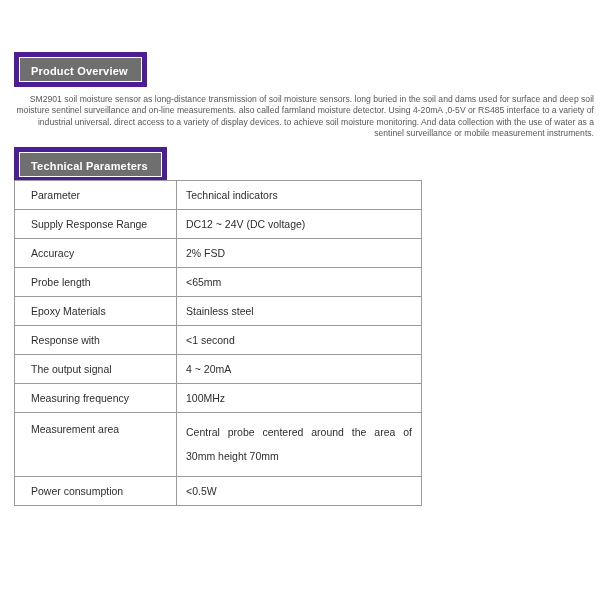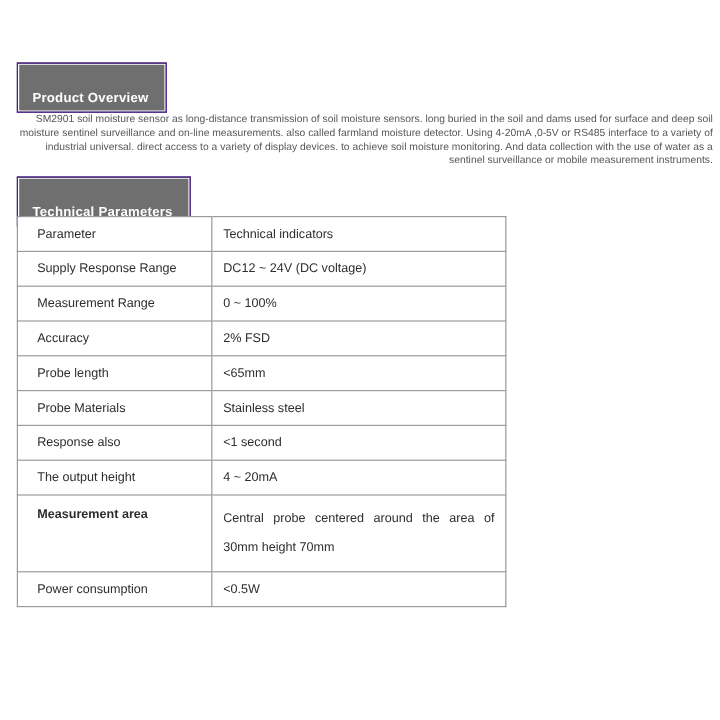--- a/index.html
+++ b/index.html
@@ -26,23 +26,23 @@
   }
 
   
   .section-badge {
     display: inline-block;
     background: #6f6f6f;
     color: #ffffff;
     font-size: 11px;
     font-weight: bold;
     letter-spacing: 0.2px;
-    padding: 23px 14px 5px 12px;
+    padding: 8px 14px 5px 12px;
     line-height: 1.1;
-    border: 1px solid #4c1d95;
+    border: 5px solid #4c1d95;
     box-shadow: 0 0 0 1px #ffffff inset;
   }
 
   .badge-wrap-overview {
     position: absolute;
     left: 14px;
     top: 52px;
   }
   .badge-wrap-technical {
     position: absolute;
@@ -103,21 +103,20 @@
   }
   table.spec-table tr.tall-row td.value-cell {
     text-align: justify;
     text-align-last: left;
     line-height: 24px;
     margin-left: 12px;
   }
   table.spec-table tr.tall-row td.param-cell {
     line-height: 18px;
     padding-top: 7px;
-    font-weight: bold;
   }
 </style>
 </head>
 <body>
 
 <div class="page">
 
   <div class="badge-wrap-overview">
     <span class="section-badge">Product Overview</span>
   </div>
@@ -137,42 +136,42 @@
       <tbody id="spec-table-body">
         <tr>
           <td class="param-cell">Parameter</td>
           <td class="value-cell">Technical indicators</td>
         </tr>
       <tr>
             <td class="param-cell">Supply Response Range</td>
             <td class="value-cell">DC12 ~ 24V (DC voltage)</td>
           </tr>
           <tr>
-            <td class="param-cell">Measurement Range</td>
-            <td class="value-cell">0 ~ 100%</td>
-          </tr>
-          <tr>
             <td class="param-cell">Accuracy</td>
             <td class="value-cell">2% FSD</td>
           </tr>
           <tr>
             <td class="param-cell">Probe length</td>
             <td class="value-cell">&lt;65mm</td>
           </tr>
           <tr>
-            <td class="param-cell">Probe Materials</td>
+            <td class="param-cell">Epoxy Materials</td>
             <td class="value-cell">Stainless steel</td>
           </tr>
           <tr>
-            <td class="param-cell">Response also</td>
+            <td class="param-cell">Response with</td>
             <td class="value-cell">&lt;1 second</td>
           </tr>
           <tr>
-            <td class="param-cell">The output height</td>
+            <td class="param-cell">The output signal</td>
             <td class="value-cell">4 ~ 20mA</td>
+          </tr>
+          <tr>
+            <td class="param-cell">Measuring frequency</td>
+            <td class="value-cell">100MHz</td>
           </tr>
           <tr class="tall-row">
             <td class="param-cell">Measurement area</td>
             <td class="value-cell">Central probe centered around the area of 30mm height 70mm</td>
           </tr>
           <tr>
             <td class="param-cell">Power consumption</td>
             <td class="value-cell">&lt;0.5W</td>
           </tr>
         </tbody>

